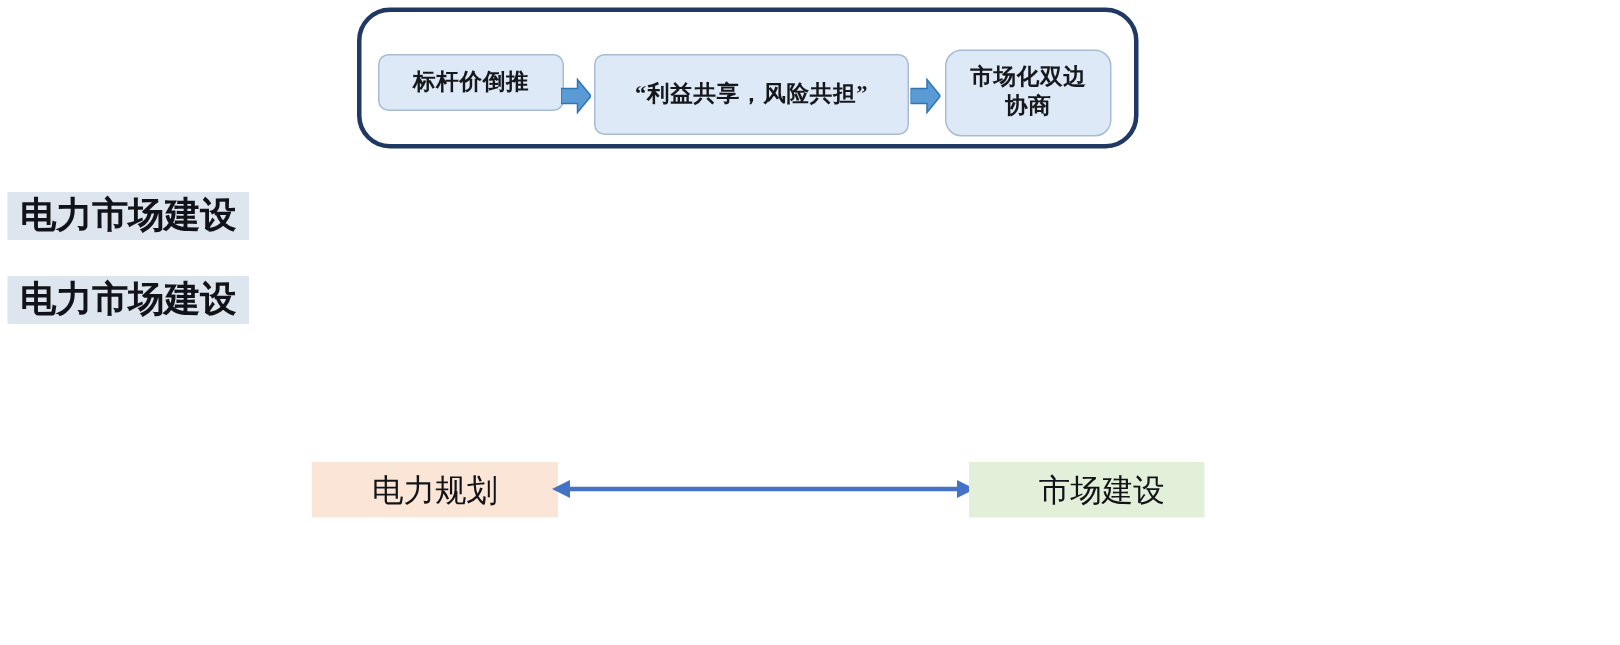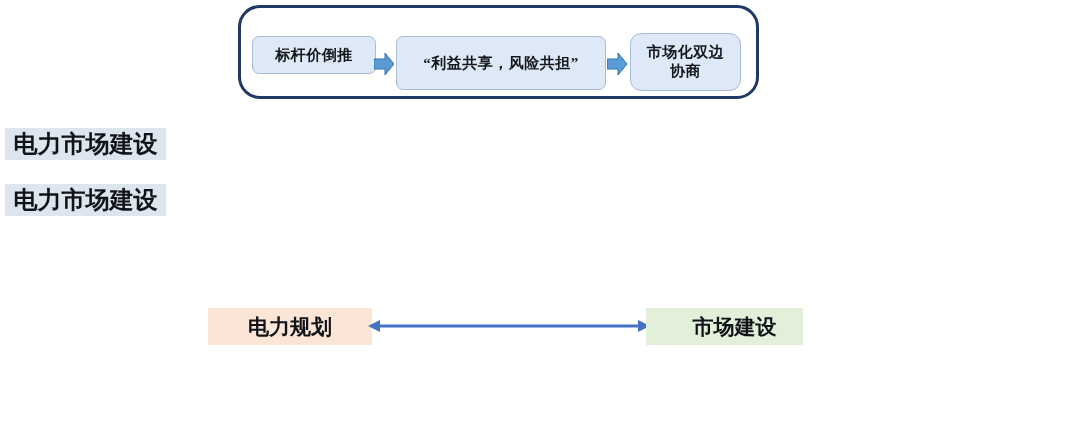--- a/index.html
+++ b/index.html
@@ -80,21 +80,21 @@
   #side-label-2 { top: 238px; height: 32px; }
 
   
   .end-box {
     position: absolute;
     box-sizing: border-box;
     display: flex;
     align-items: center;
     justify-content: center;
     font-family: "Liberation Sans", "DejaVu Sans", sans-serif;
-    font-weight: 700;
+    font-weight: 400;
     font-size: 21px;
     color: #111318;
     white-space: nowrap;
   }
   #end-box-left {
     left: 208px; top: 308px; width: 164px; height: 37px;
     background: #fbe5d6;
   }
   #end-box-right {
     left: 646px; top: 308px; width: 157px; height: 37px;

